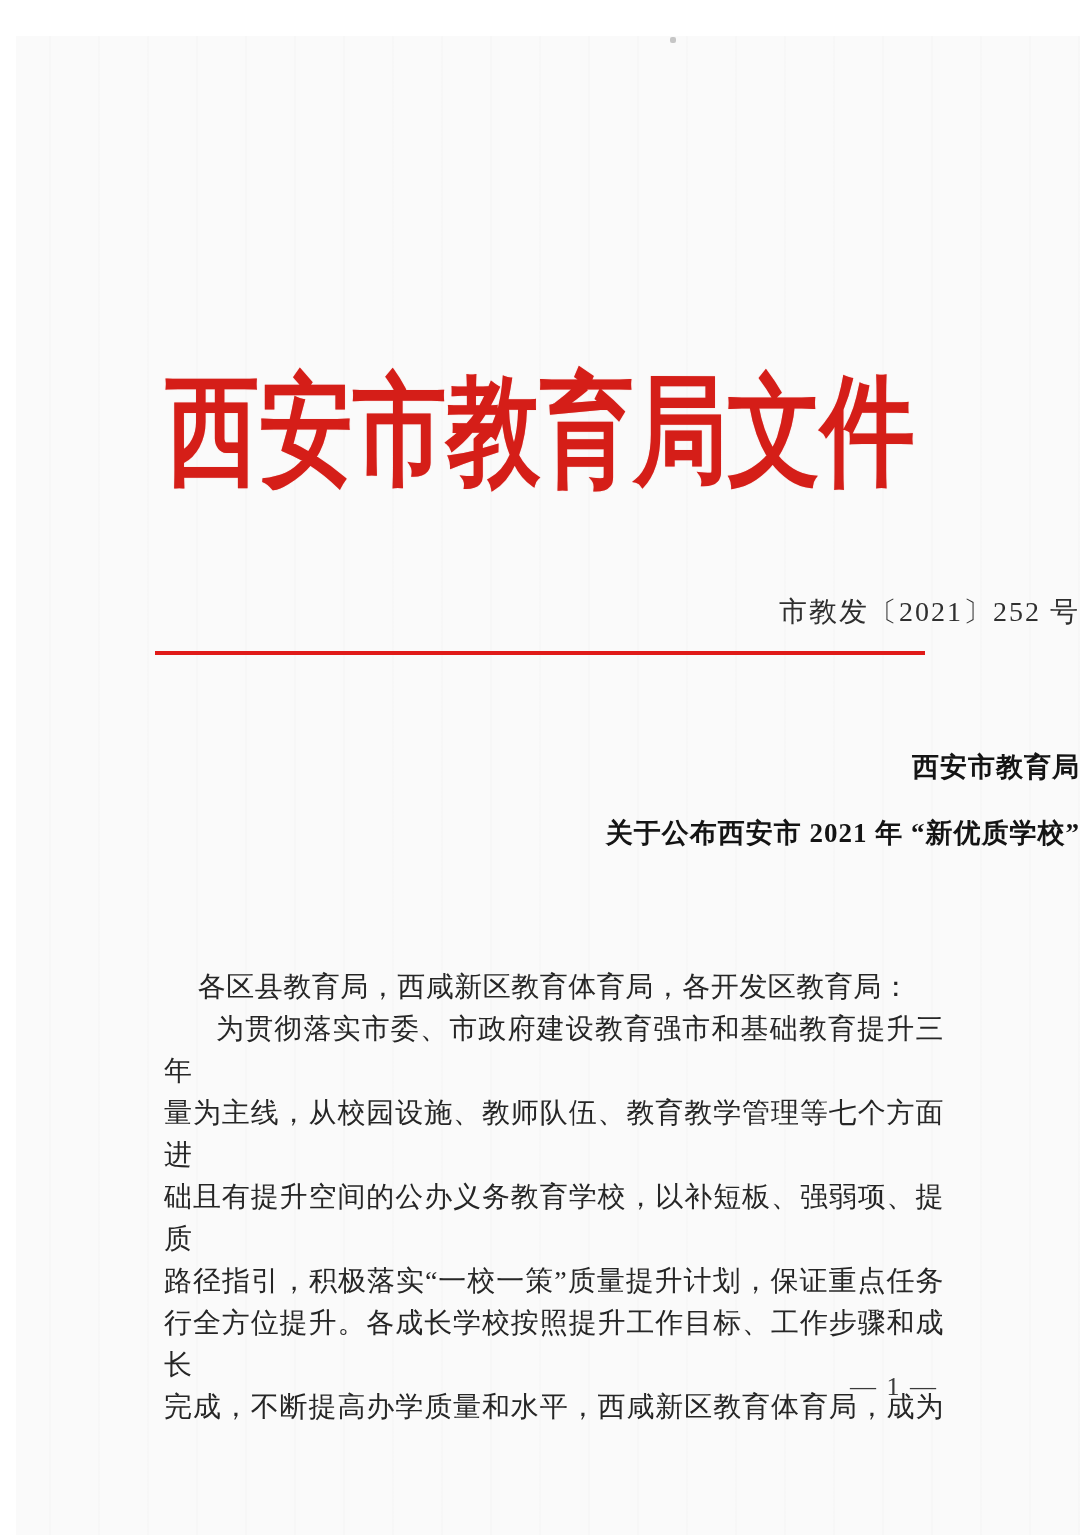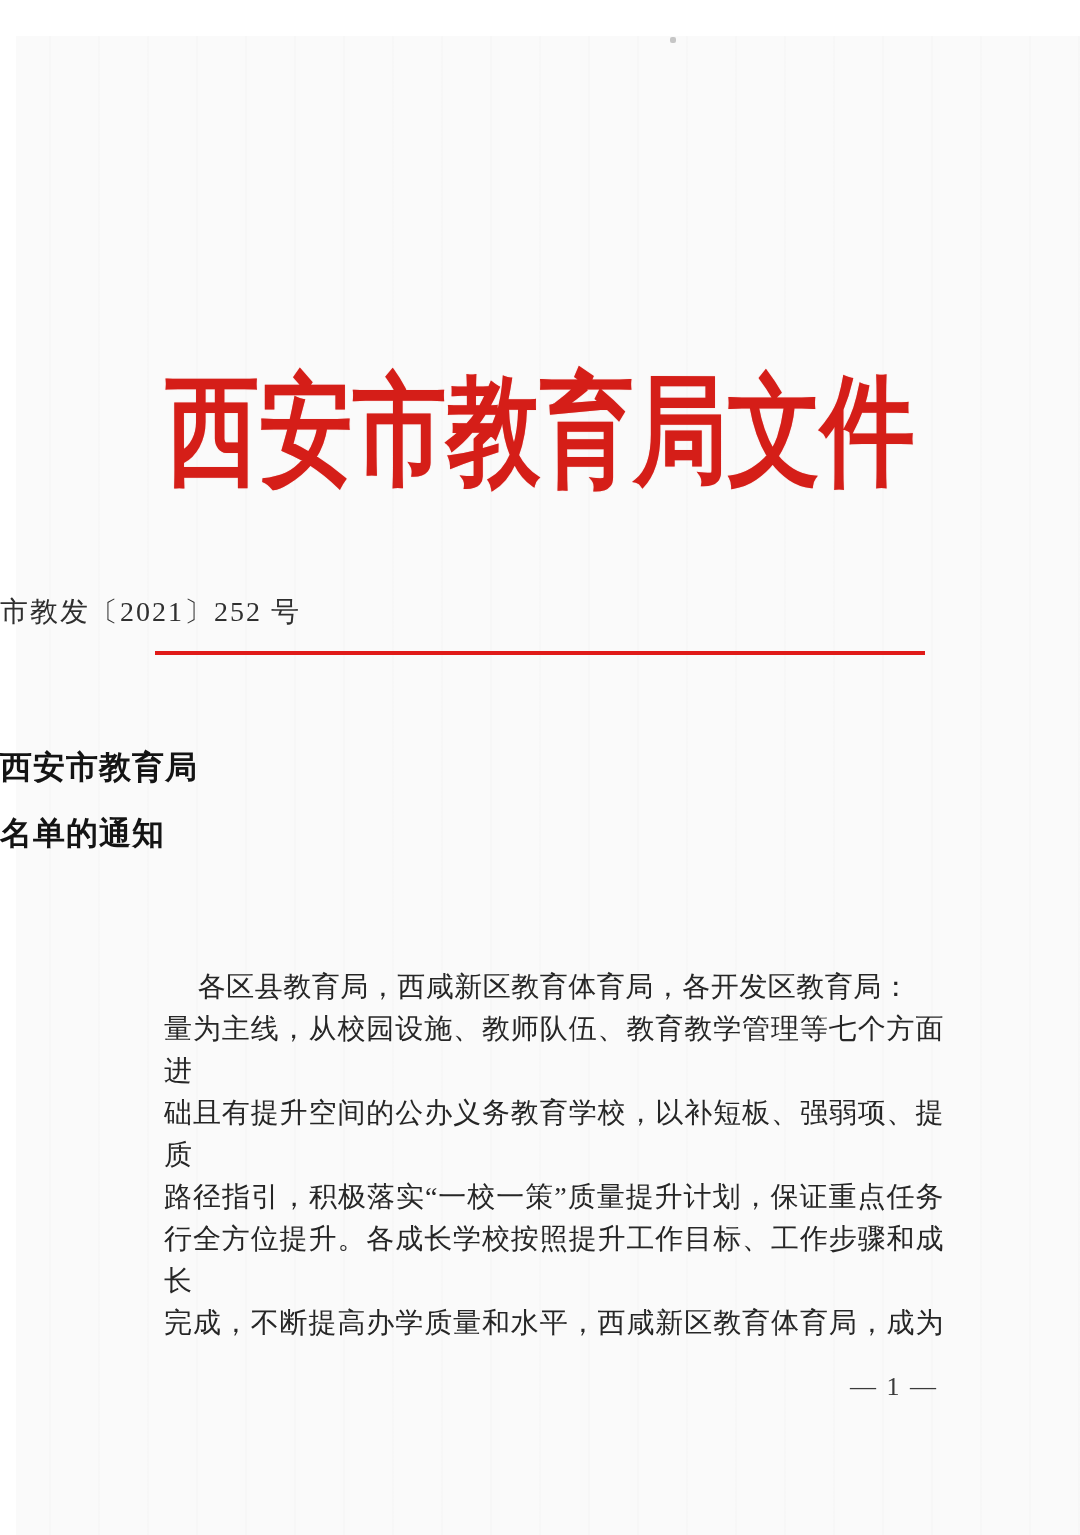--- a/index.html
+++ b/index.html
@@ -62,44 +62,44 @@
     color: #d51e18;
     letter-spacing: 0px;
     text-shadow: 0 0 1px rgba(213,30,24,0.45);
   }
 
   .doc-number {
     position: absolute;
     top: 572px;
     left: 0;
     width: 100%;
-    text-align: left;
+    text-align: right;
     font-size: 28px;
     line-height: 36px;
     letter-spacing: 2px;
     color: #2f2f2f;
   }
 
   .red-rule {
     position: absolute;
     top: 629px;
     left: 155px;
     width: 770px;
     height: 4px;
     background: #e01a18;
   }
 
   .doc-title {
     position: absolute;
     top: 712px;
     left: 0;
     width: 100%;
-    text-align: left;
+    text-align: right;
     font-weight: bold;
-    font-size: 32px;
+    font-size: 27px;
     line-height: 66px;
     color: #141414;
     letter-spacing: 1px;
   }
 
   .body-text {
     position: absolute;
     top: 944px;
     left: 164px;
     width: 780px;
@@ -146,25 +146,26 @@
   <div class="scan-speck"></div>
 
   <div class="agency-header">西安市教育局文件</div>
 
   <div class="doc-number">市教发〔2021〕252 号</div>
 
   <div class="red-rule"></div>
 
   <div class="doc-title">
     <div>西安市教育局</div>
-    <div>名单的通知</div>
+    <div>关于公布西安市 2021 年 “新优质学校”</div>
   </div>
 
   <div class="body-text">
     <div class="salutation">各区县教育局，西咸新区教育体育局，各开发区教育局：</div>
+    <div class="para-line indent">为贯彻落实市委、市政府建设教育强市和基础教育提升三年</div>
     <div class="para-line">量为主线，从校园设施、教师队伍、教育教学管理等七个方面进</div>
     <div class="para-line">础且有提升空间的公办义务教育学校，以补短板、强弱项、提质</div>
     <div class="para-line">路径指引，积极落实“一校一策”质量提升计划，保证重点任务</div>
     <div class="para-line">行全方位提升。各成长学校按照提升工作目标、工作步骤和成长</div>
     <div class="para-line">完成，不断提高办学质量和水平，西咸新区教育体育局，成为</div>
   </div>
 
   <div class="page-number">— 1 —</div>
 
 </div>

